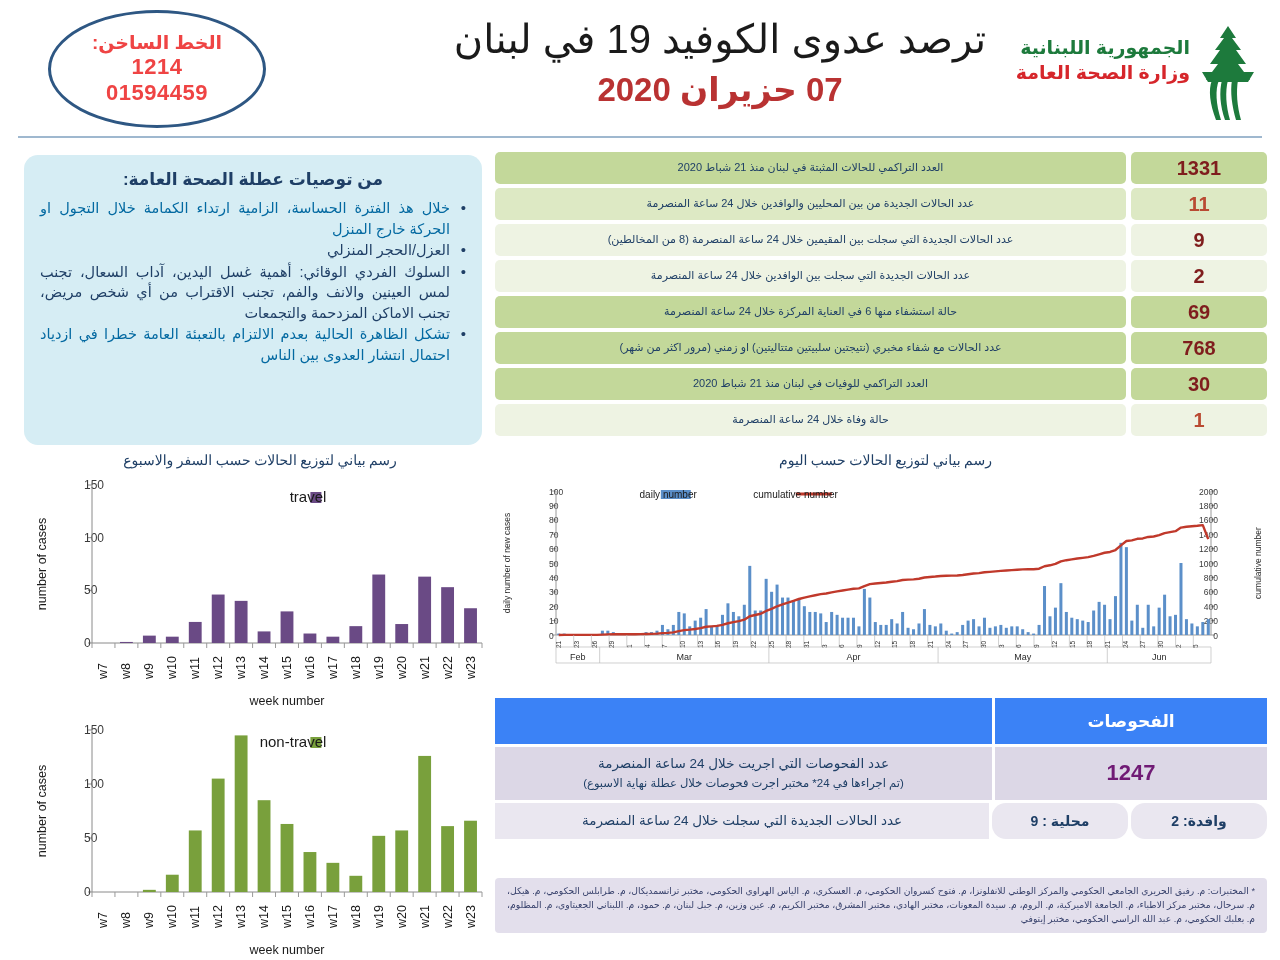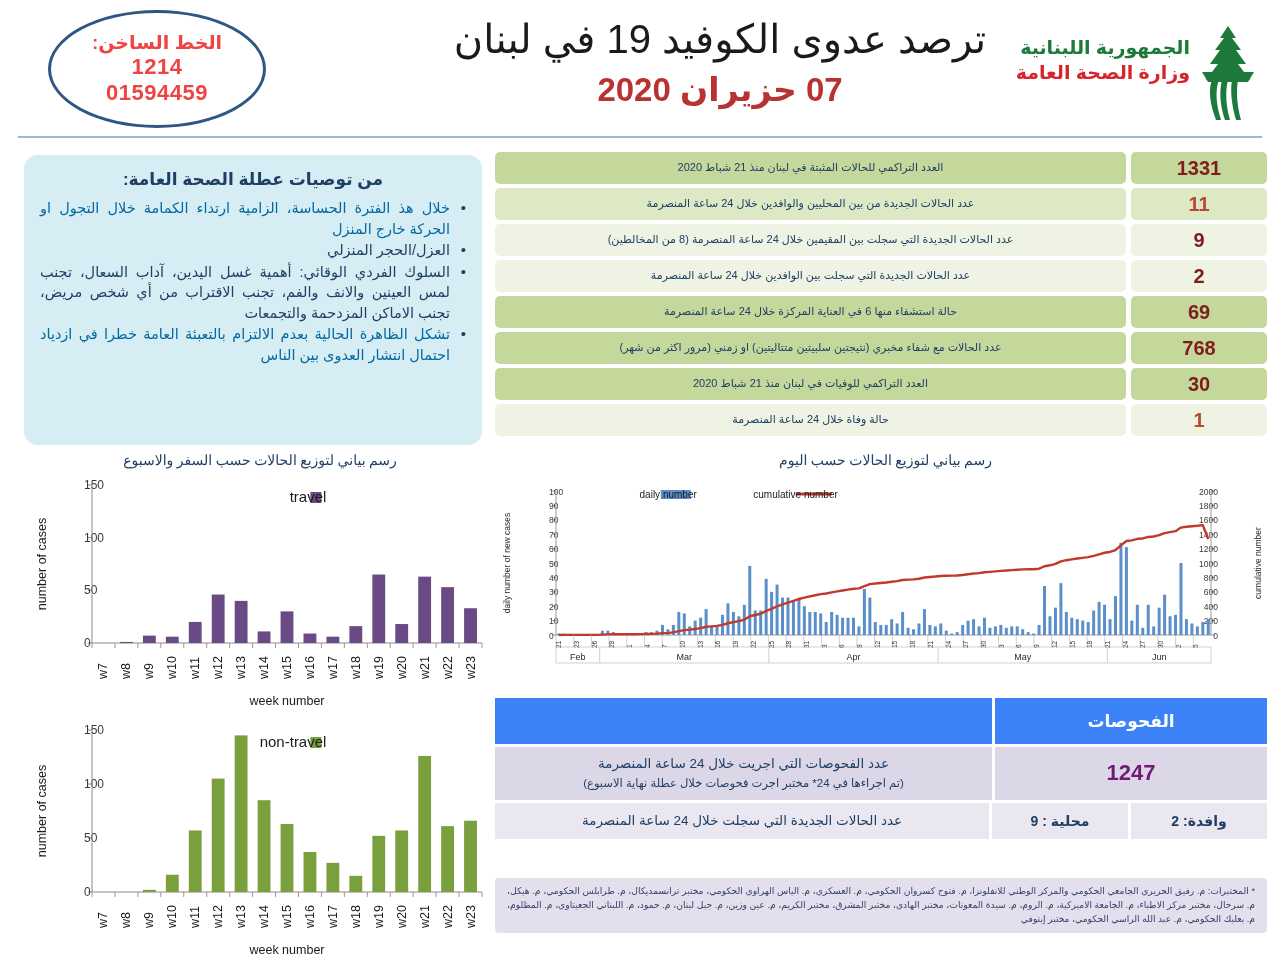--- a/index.html
+++ b/index.html
@@ -122,21 +122,21 @@
   .tcell-label .sub { font-size:11.5px; margin-top:3px; }
   .tcell-num {
     background:#dcd7e6; color:#701a75; font-size:22px; font-weight:700;
     flex: 0 0 272px;
   }
   .trow.hdr .th-purple.left { flex: 0 0 272px; height:46px; }
   .trow.hdr .th-purple.right { flex: 1 1 auto; height:46px; }
   .trow.last .tcell-label { background:#eae7f0; padding:9px 14px; }
   .trow.last .sp {
     background:#eae7f0; color:#1f3f66; font-size:14px; font-weight:700;
-    flex: 0 0 136px; display:flex; align-items:center; justify-content:center;
+    flex: 0 0 136px; display:flex; align-items:center; justify-content:center;border-radius:14px;
   }
 
   #footnote {
     position:absolute; left:495px; top:878px; width:772px;
     background:#e3dfec; border-radius:4px;
     padding:7px 12px; direction:rtl;
     font-size:9.2px; color:#36406b; line-height:1.5; text-align:justify;
   }
 </style>
 </head>

